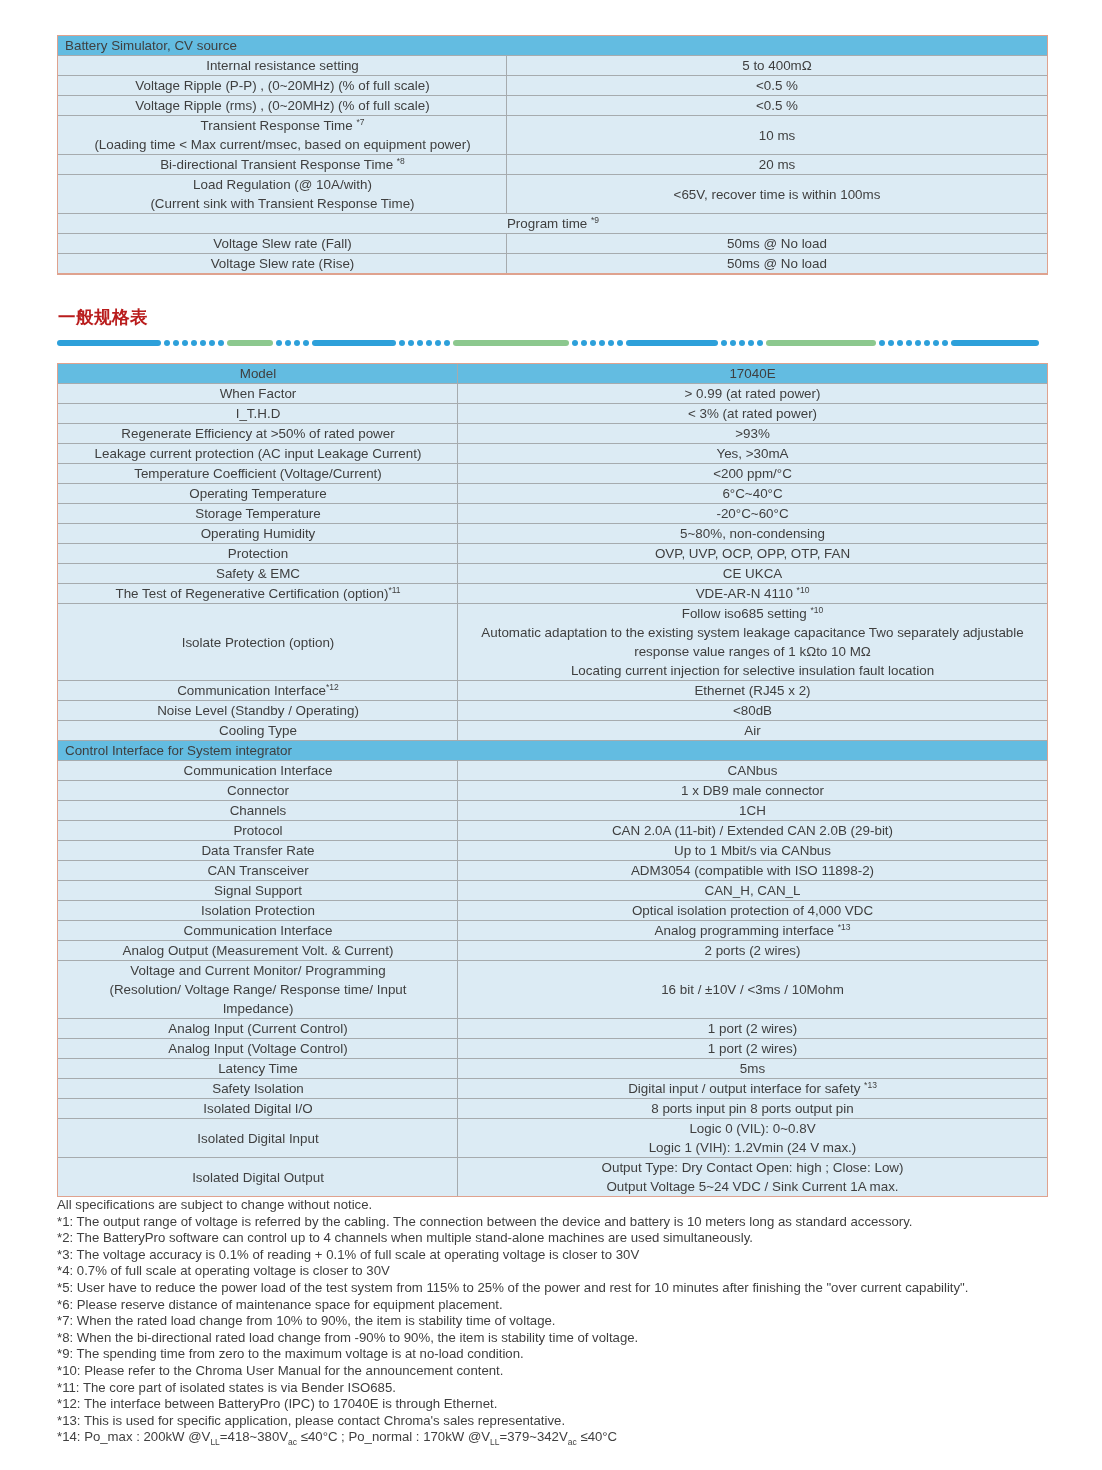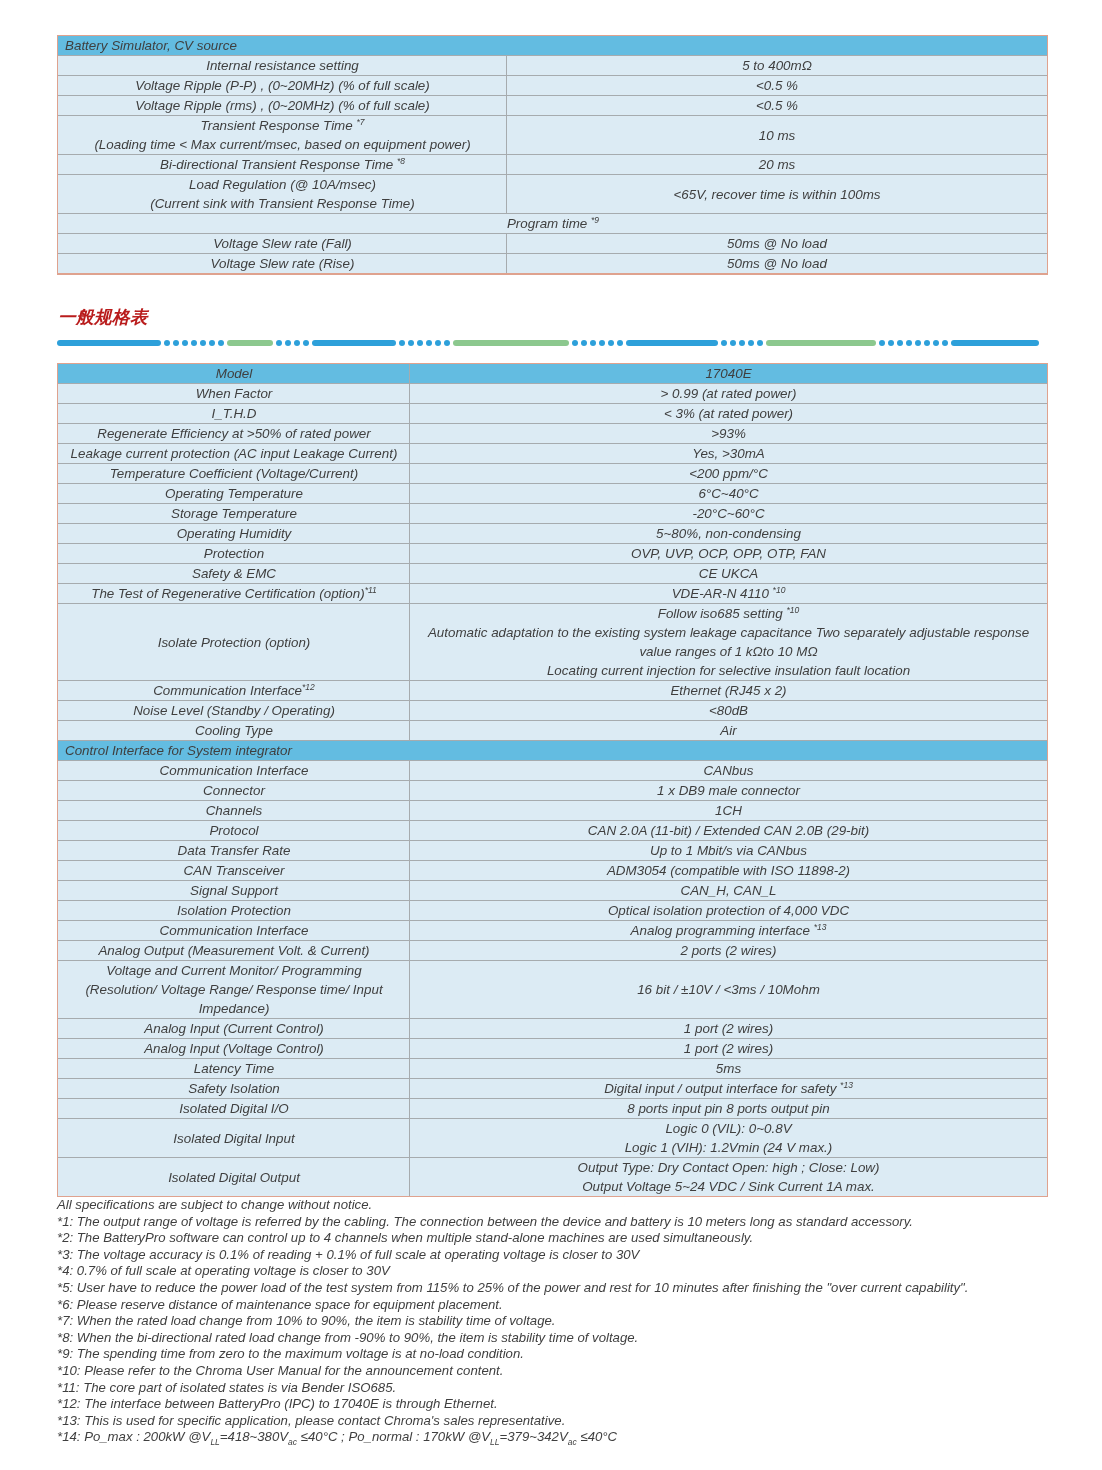--- a/index.html
+++ b/index.html
@@ -1,37 +1,37 @@
 <!DOCTYPE html>
 <html><head>
 <meta charset="utf-8">
 <style>
   html,body{margin:0;padding:0;background:#ffffff;}
   body{
     width:1102px;height:1470px;overflow:hidden;
     font-family:"Liberation Sans","DejaVu Sans",sans-serif;
     color:#3f3f3f;-webkit-font-smoothing:antialiased;
   }
-  .page{box-sizing:border-box;padding:35px 56px 0 57px;font-style:italic;}
+  .page{box-sizing:border-box;padding:35px 56px 0 57px;}
 
   
   .spec-table{
     width:989px;
     border:1px solid #dua;
     border:1px solid #dfa28e;
     font-size:13.4px;
     line-height:19px;
   }
   .spec-table.t1{border-bottom-width:2px;}
   .trow{display:flex;border-top:1px solid #a6abae;}
   .trow:first-child{border-top:none;}
   .cell{box-sizing:border-box;display:flex;flex-direction:column;justify-content:center;min-height:19px;background:#dcebf4;}
   .cell.label{padding:0 6px 0 7px;border-right:1px solid #a6abae;align-items:center;text-align:left;}
   .t1 .cell.label{width:449px;}
-  .t2 .cell.label{width:352px;}
+  .t2 .cell.label{width:400px;}
   .cell.value{flex:1;text-align:center;padding:0 6px;}
   .trow.section .cell{background:#63bce1;width:100%;border-right:none;align-items:flex-start;}
   .trow.head2 .cell{background:#63bce1;}
   .trow.full .cell{width:100%;border-right:none;}
   .line{min-height:19px;}
   .cell.value .line{margin:0 auto;}
   sup.fnmark{font-size:8.5px;line-height:0;vertical-align:super;letter-spacing:0;}
   sub.small{font-size:8.5px;line-height:0;vertical-align:sub;}
 
   
@@ -100,21 +100,21 @@
       <div class="trow row">
         <div class="cell label">
           <div class="line"><span>Bi-directional Transient Response Time </span><sup class="fnmark">*8</sup></div>
         </div>
         <div class="cell value">
           <div class="line"><span>20 ms</span></div>
         </div>
       </div>
       <div class="trow row">
         <div class="cell label">
-          <div class="line"><span>Load Regulation (@ 10A/msec)</span></div>
+          <div class="line"><span>Load Regulation (@ 10A/with)</span></div>
           <div class="line"><span>(Current sink with Transient Response Time)</span></div>
         </div>
         <div class="cell value">
           <div class="line"><span>&lt;65V, recover time is within 100ms</span></div>
         </div>
       </div>
       <div class="trow full">
         <div class="cell label">
           <div class="line"><span>Program time </span><sup class="fnmark">*9</sup></div>
         </div>

